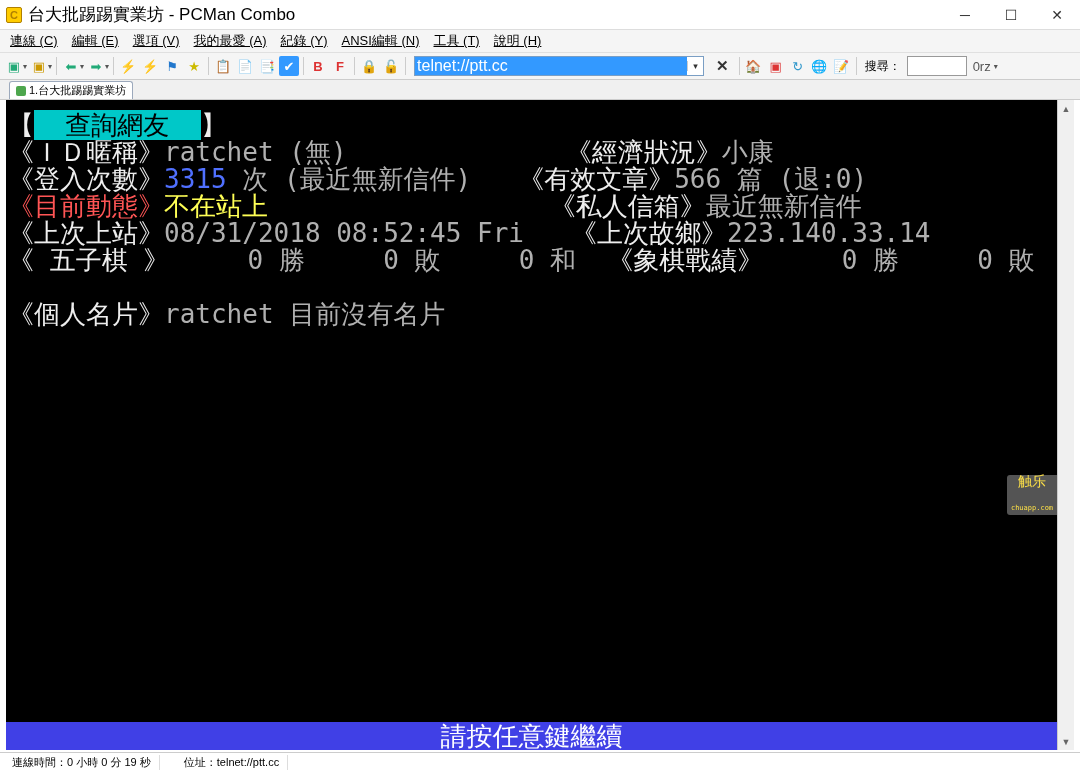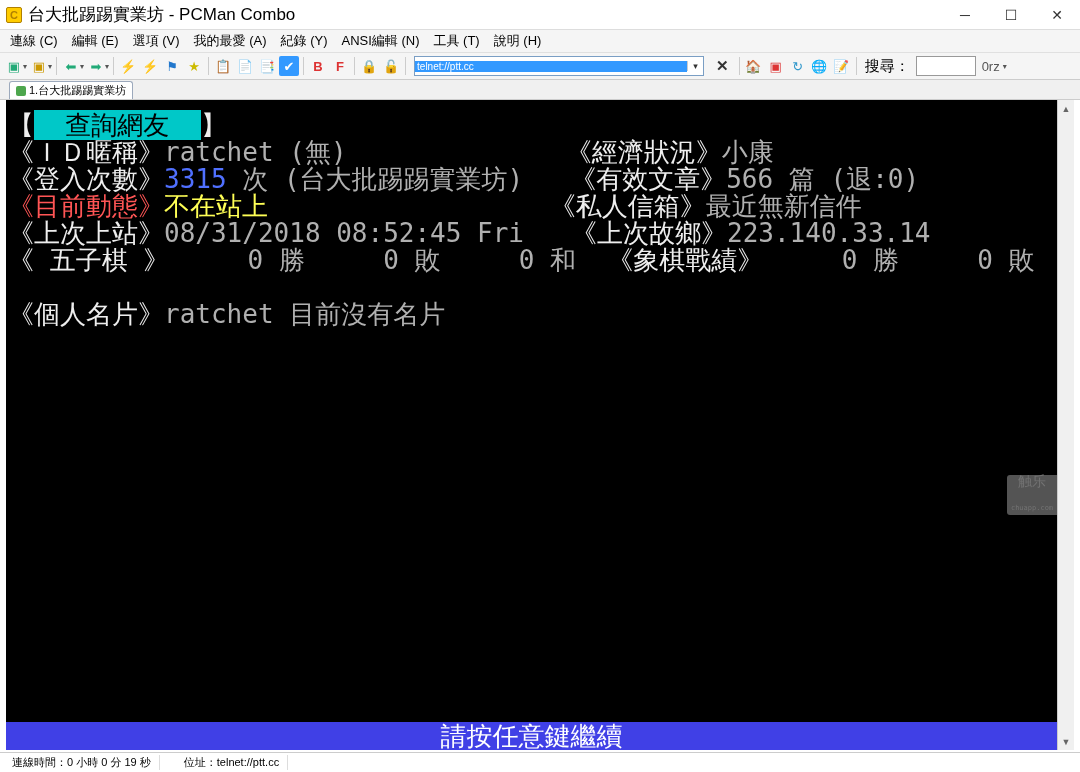--- a/index.html
+++ b/index.html
@@ -48,20 +48,21 @@
   font-size: 14px; color: #333;
 }
 .menubar {
   height: 22px;
   background: #f5f5f5;
   display: flex;
   align-items: center;
   padding: 0 4px;
   gap: 2px;
   font-size: 13px;
+  text-decoration: underline;
 }
 .menu-item { padding: 2px 6px; cursor: pointer; }
 .toolbar {
   height: 28px;
   background: #f5f5f5;
   border-top: 1px solid #e0e0e0;
   border-bottom: 1px solid #ccc;
   display: flex;
   align-items: center;
   padding: 0 4px;
@@ -82,29 +83,29 @@
   display: flex;
   align-items: center;
   margin: 0 4px;
   background: #fff;
   max-width: 290px;
 }
 .address-combo .sel {
   background: #3399ff;
   color: #fff;
   padding: 0 2px;
-  font-size: 10px;
+  font-size: 16px;
   flex: 1;
 }
 .address-combo .dd {
   width: 16px; text-align: center; font-size: 9px; color: #333;
   border-left: 1px solid #ccc;
 }
 .tb-close { font-size: 15px; font-weight: bold; color: #333; padding: 0 6px; }
-.search-label { font-size: 15px; padding: 0 4px; }
+.search-label { font-size: 12px; padding: 0 4px; }
 .search-input {
   width: 60px; height: 20px;
   border: 1px solid #999;
   font-size: 11px;
 }
 .orz { font-size: 13px; color: #555; padding: 0 4px; }
 .tabstrip {
   height: 20px;
   background: #f0f0f0;
   border-bottom: 1px solid #ccc;
@@ -192,21 +193,21 @@
 }
 .status-cell {
   padding: 0 8px;
   border-right: 1px solid #ddd;
 }
 .watermark {
   position: absolute;
   right: 0; top: 375px;
   width: 50px; height: 40px;
   background: rgba(140,140,140,0.6);
-  color: #737373;
+  color: #fde047;
   font-size: 14px;
   display: flex;
   flex-direction: column;
   align-items: center;
   justify-content: center;
   border-radius: 3px 0 0 3px;
 }
 .watermark small { font-size: 7px; }
 </style>
 </head>
@@ -283,21 +284,21 @@
   <div class="tabstrip">
     <div class="tab">
       <span class="tab-icon"></span>
       <span>1.台大批踢踢實業坊</span>
     </div>
   </div>
 
   <div class="terminal-wrap">
     <div class="terminal"><span class="c-white">【</span><span class="hl-header">  查詢網友  </span><span class="c-white">】</span>
 <span class="c-white">《ＩＤ暱稱》</span><span>ratchet (無)</span>              <span class="c-white">《經濟狀況》</span><span>小康</span>
-<span class="c-white">《登入次數》</span><span class="c-blue">3315</span><span> 次 (台大批踢踢實業坊)</span>   <span class="c-white">《有效文章》</span><span>566 篇 (退:0)</span>
+<span class="c-white">《登入次數》</span><span class="c-blue">3315</span><span> 次 (最近無新信件)</span>   <span class="c-white">《有效文章》</span><span>566 篇 (退:0)</span>
 <span class="c-red">《目前動態》</span><span class="c-yellow">不在站上</span>                  <span class="c-white">《私人信箱》</span><span>最近無新信件</span>
 <span class="c-white">《上次上站》</span><span>08/31/2018 08:52:45 Fri</span>   <span class="c-white">《上次故鄉》</span><span>223.140.33.14</span>
 <span class="c-white">《 五子棋 》</span><span>     0 勝     0 敗     0 和</span>  <span class="c-white">《象棋戰績》</span><span>     0 勝     0 敗     0 和</span>
 
 <span class="c-white">《個人名片》</span><span>ratchet 目前沒有名片</span>
       <div class="footer-bar">請按任意鍵繼續</div>
       <div class="watermark">
         <span>触乐</span>
         <small>chuapp.com</small>
       </div>

